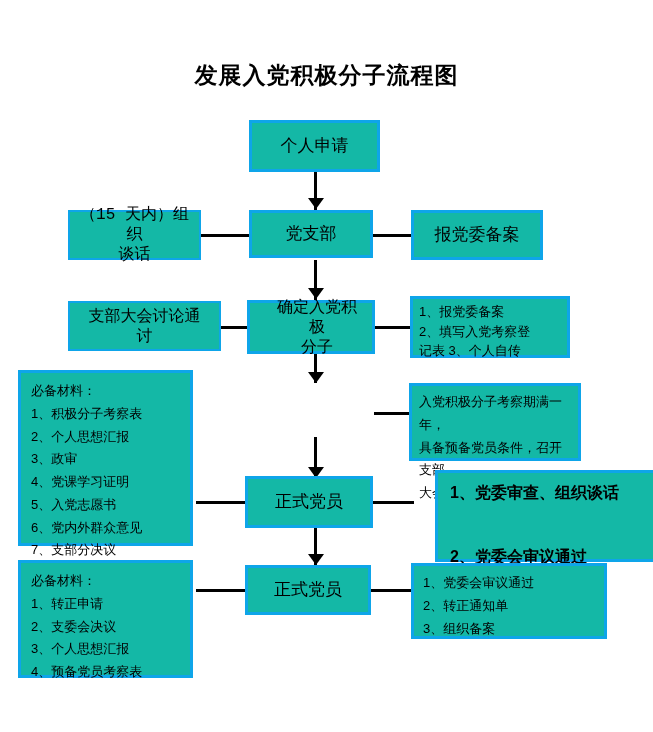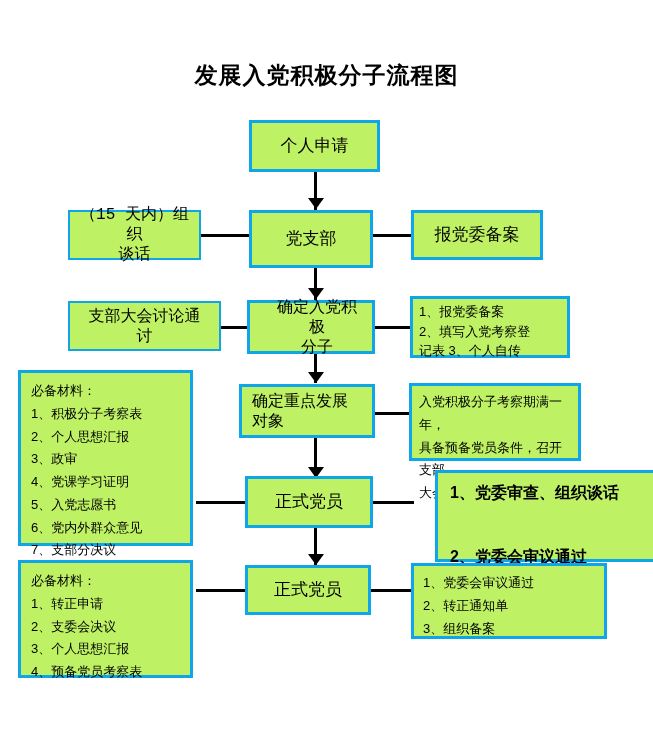--- a/index.html
+++ b/index.html
@@ -30,21 +30,21 @@
     font-size: 23px;
     font-weight: bold;
     letter-spacing: 1px;
     color: #000;
   }
 
   
   .box {
     position: absolute;
     box-sizing: border-box;
-    background: #bef264;
+    background: #14b8a6;
     border: 2px solid #0ea5e9;
     display: flex;
     z-index: 5;
   }
   .box.center {
     align-items: center;
     justify-content: center;
     text-align: center;
   }
   .box.lefttop {
@@ -163,21 +163,21 @@
     </div>
   </div>
 
   <div class="box center" style="left:68px; top:190px; width:133px; height:50px;font-family:Liberation Mono, monospace;">
     <div class="box-inner pad">
       <div class="node-text small">（15 天内）组织
 谈话</div>
     </div>
   </div>
 
-  <div class="box center thick" style="left:249px; top:190px; width:124px; height:58px;">
+  <div class="box center thick" style="left:249px; top:190px; width:124px; height:48px;">
     <div class="box-inner pad">
       <div class="node-text">党支部</div>
     </div>
   </div>
 
   <div class="box center thick" style="left:411px; top:190px; width:132px; height:50px;">
     <div class="box-inner pad">
       <div class="node-text">报党委备案</div>
     </div>
   </div>
@@ -210,26 +210,20 @@
 1、积极分子考察表
 2、个人思想汇报
 3、政审
 4、党课学习证明
 5、入党志愿书
 6、党内外群众意见
 7、支部分决议</div>
     </div>
   </div>
 
-  <div class="box leftmid thick" style="left:239px; top:364px; width:136px; height:54px;">
-    <div class="box-inner" style="padding:4px 10px;">
-      <div class="node-text small">确定重点发展
-对象</div>
-    </div>
-  </div>
 
   <div class="box lefttop thick" style="left:409px; top:363px; width:172px; height:78px;">
     <div class="box-inner" style="padding:5px 7px;">
       <div class="note-text loose">入党积极分子考察期满一年，
 具备预备党员条件，召开支部
 大会。</div>
     </div>
   </div>
 
   <div class="box center thick" style="left:245px; top:456px; width:128px; height:52px;">

